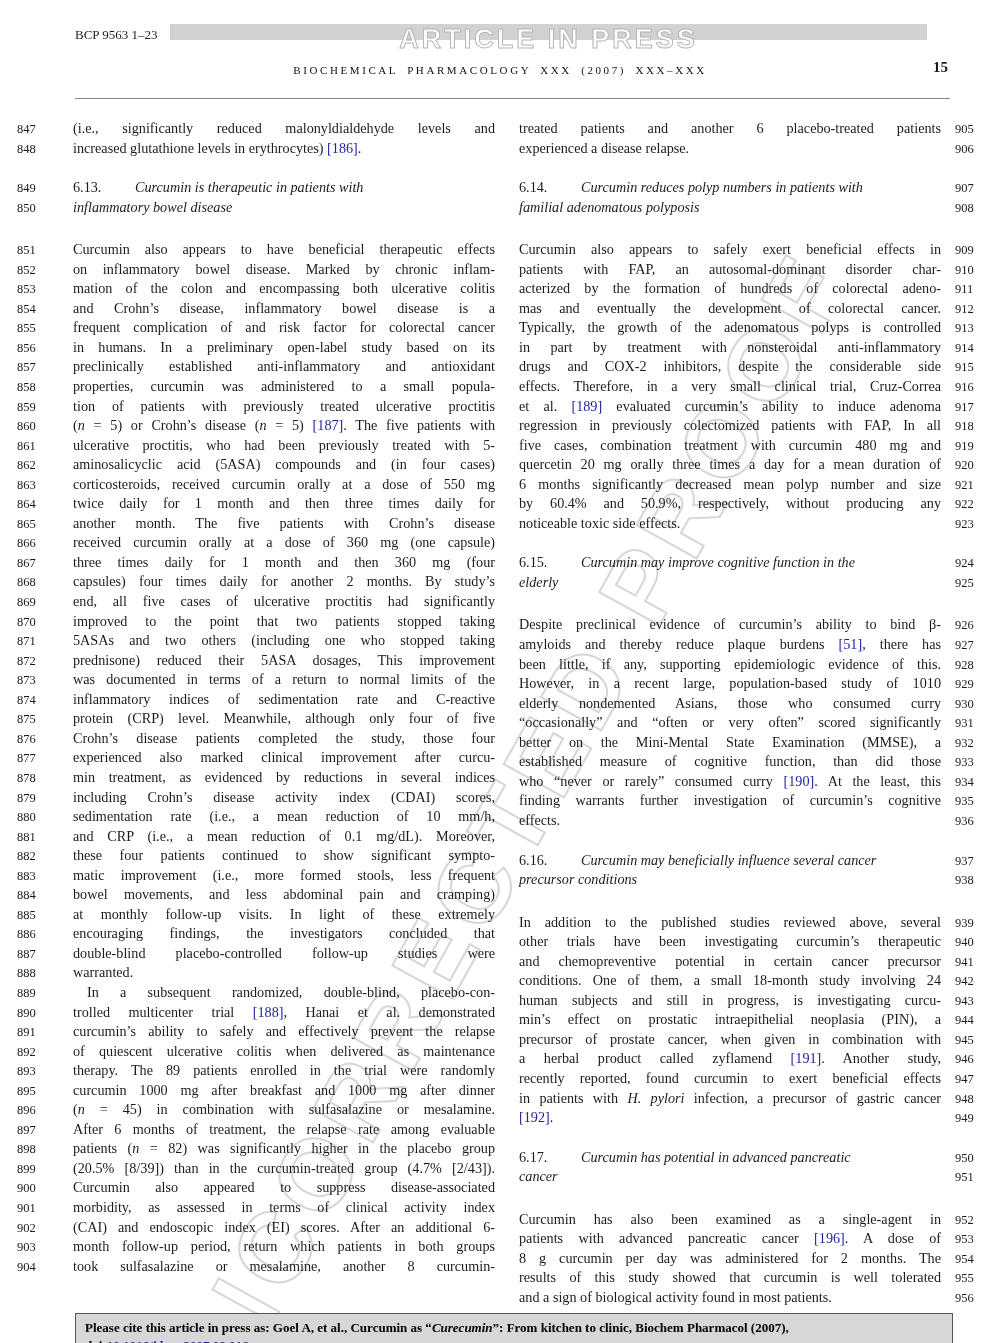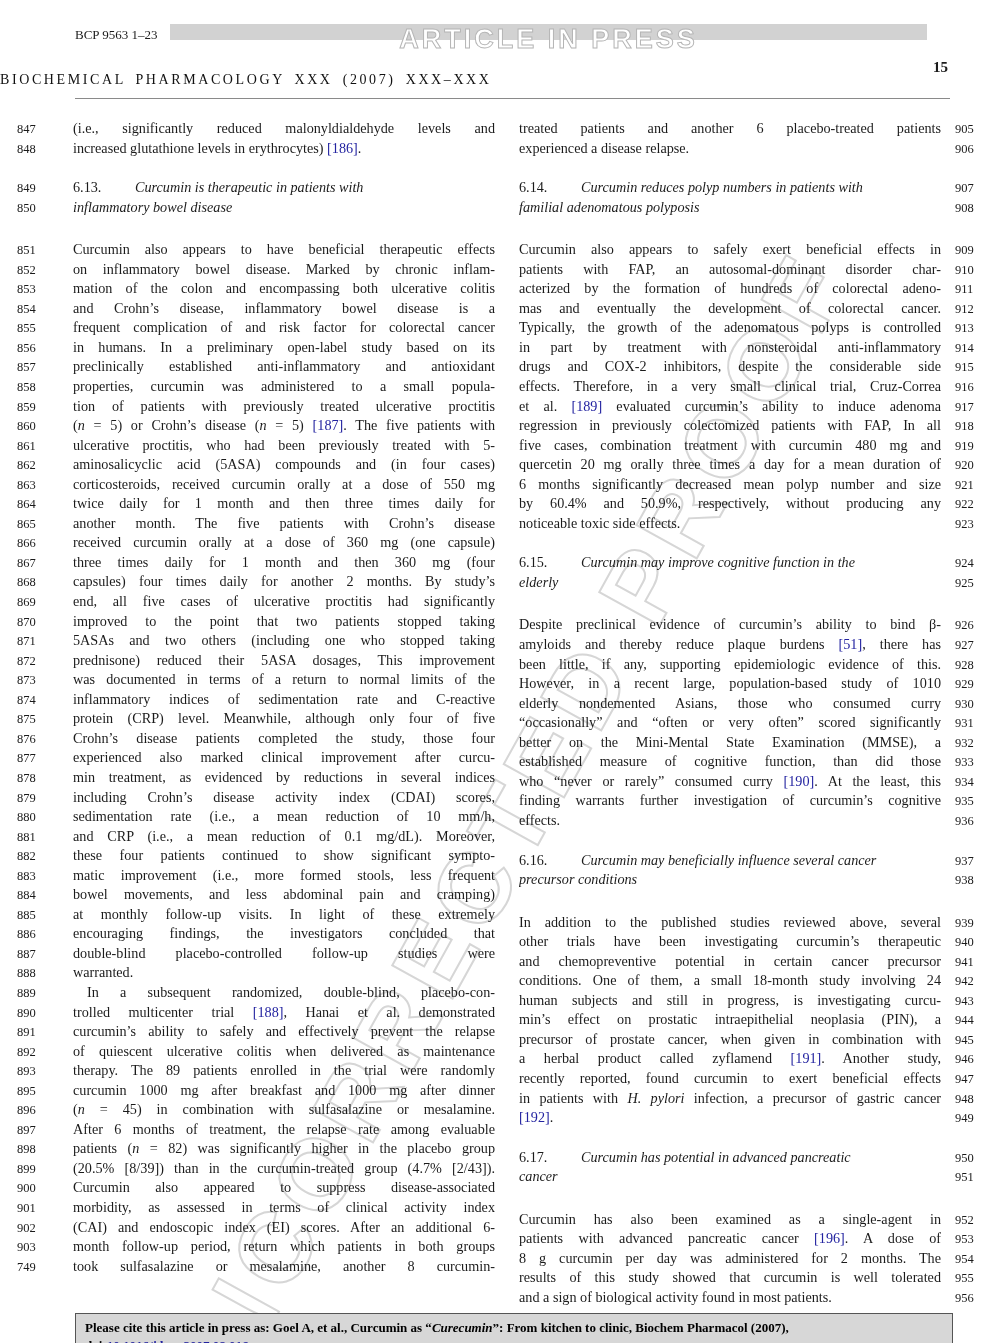--- a/index.html
+++ b/index.html
@@ -14,22 +14,22 @@
     position:relative;width:1000px;height:1343px;background:#fff;overflow:hidden;
     font-family:"Liberation Serif",serif;color:var(--text-color);margin-top:22px;
   }
   
   .tracking{position:absolute;left:75px;top:5px;font-size:13px;z-index:2;}
   .banner{position:absolute;left:170px;top:2px;width:757px;height:16px;background:var(--banner-bg);text-align:center;z-index:2;}
   .banner span{
     font-family:"Liberation Sans",sans-serif;font-weight:bold;font-size:27px;line-height:31px;
     color:#ffffff;letter-spacing:3px;-webkit-text-stroke:1px #b5b5b5;
   }
-  .journal{position:absolute;top:50px;left:0;width:100%;
-    font-size:14px;letter-spacing:2.6px;word-spacing:4px;color:#111;z-index:2;}
+  .journal{position:absolute;top:42px;left:0;width:100%;text-align:center;
+    font-size:11px;letter-spacing:2.6px;word-spacing:4px;color:#111;z-index:2;}
   .pageno{position:absolute;top:37px;right:52px;font-size:15px;font-weight:bold;z-index:2;}
   .rule{position:absolute;top:76px;left:75px;width:875px;border:none;border-top:1.6px solid #8a8a8a;margin:0;z-index:2;}
   
   .watermark{
     position:absolute;left:50%;top:820px;z-index:1;white-space:nowrap;
     transform:translate(-50%,-50%) rotate(-61deg);
     font-family:"Liberation Sans",sans-serif;font-weight:bold;font-size:100px;letter-spacing:10px;
     color:#ffffff;-webkit-text-stroke:2px var(--watermark-color);
   }
   
@@ -306,21 +306,21 @@
           </div>
           <div class="line">
             <span class="num left">902</span>
             <span class="txt">(CAI) and endoscopic index (EI) scores. After an additional 6-</span>
           </div>
           <div class="line">
             <span class="num left">903</span>
             <span class="txt">month follow-up period, return which patients in both groups</span>
           </div>
           <div class="line">
-            <span class="num left">749</span>
+            <span class="num left">904</span>
             <span class="txt">took sulfasalazine or mesalamine, another 8 curcumin-</span>
           </div>
         </div>
       </div>
     <div class="col" id="col-right">
         <div class="block para">
           <div class="line">
             <span class="num right">905</span>
             <span class="txt">treated patients and another 6 placebo-treated patients</span>
           </div>

